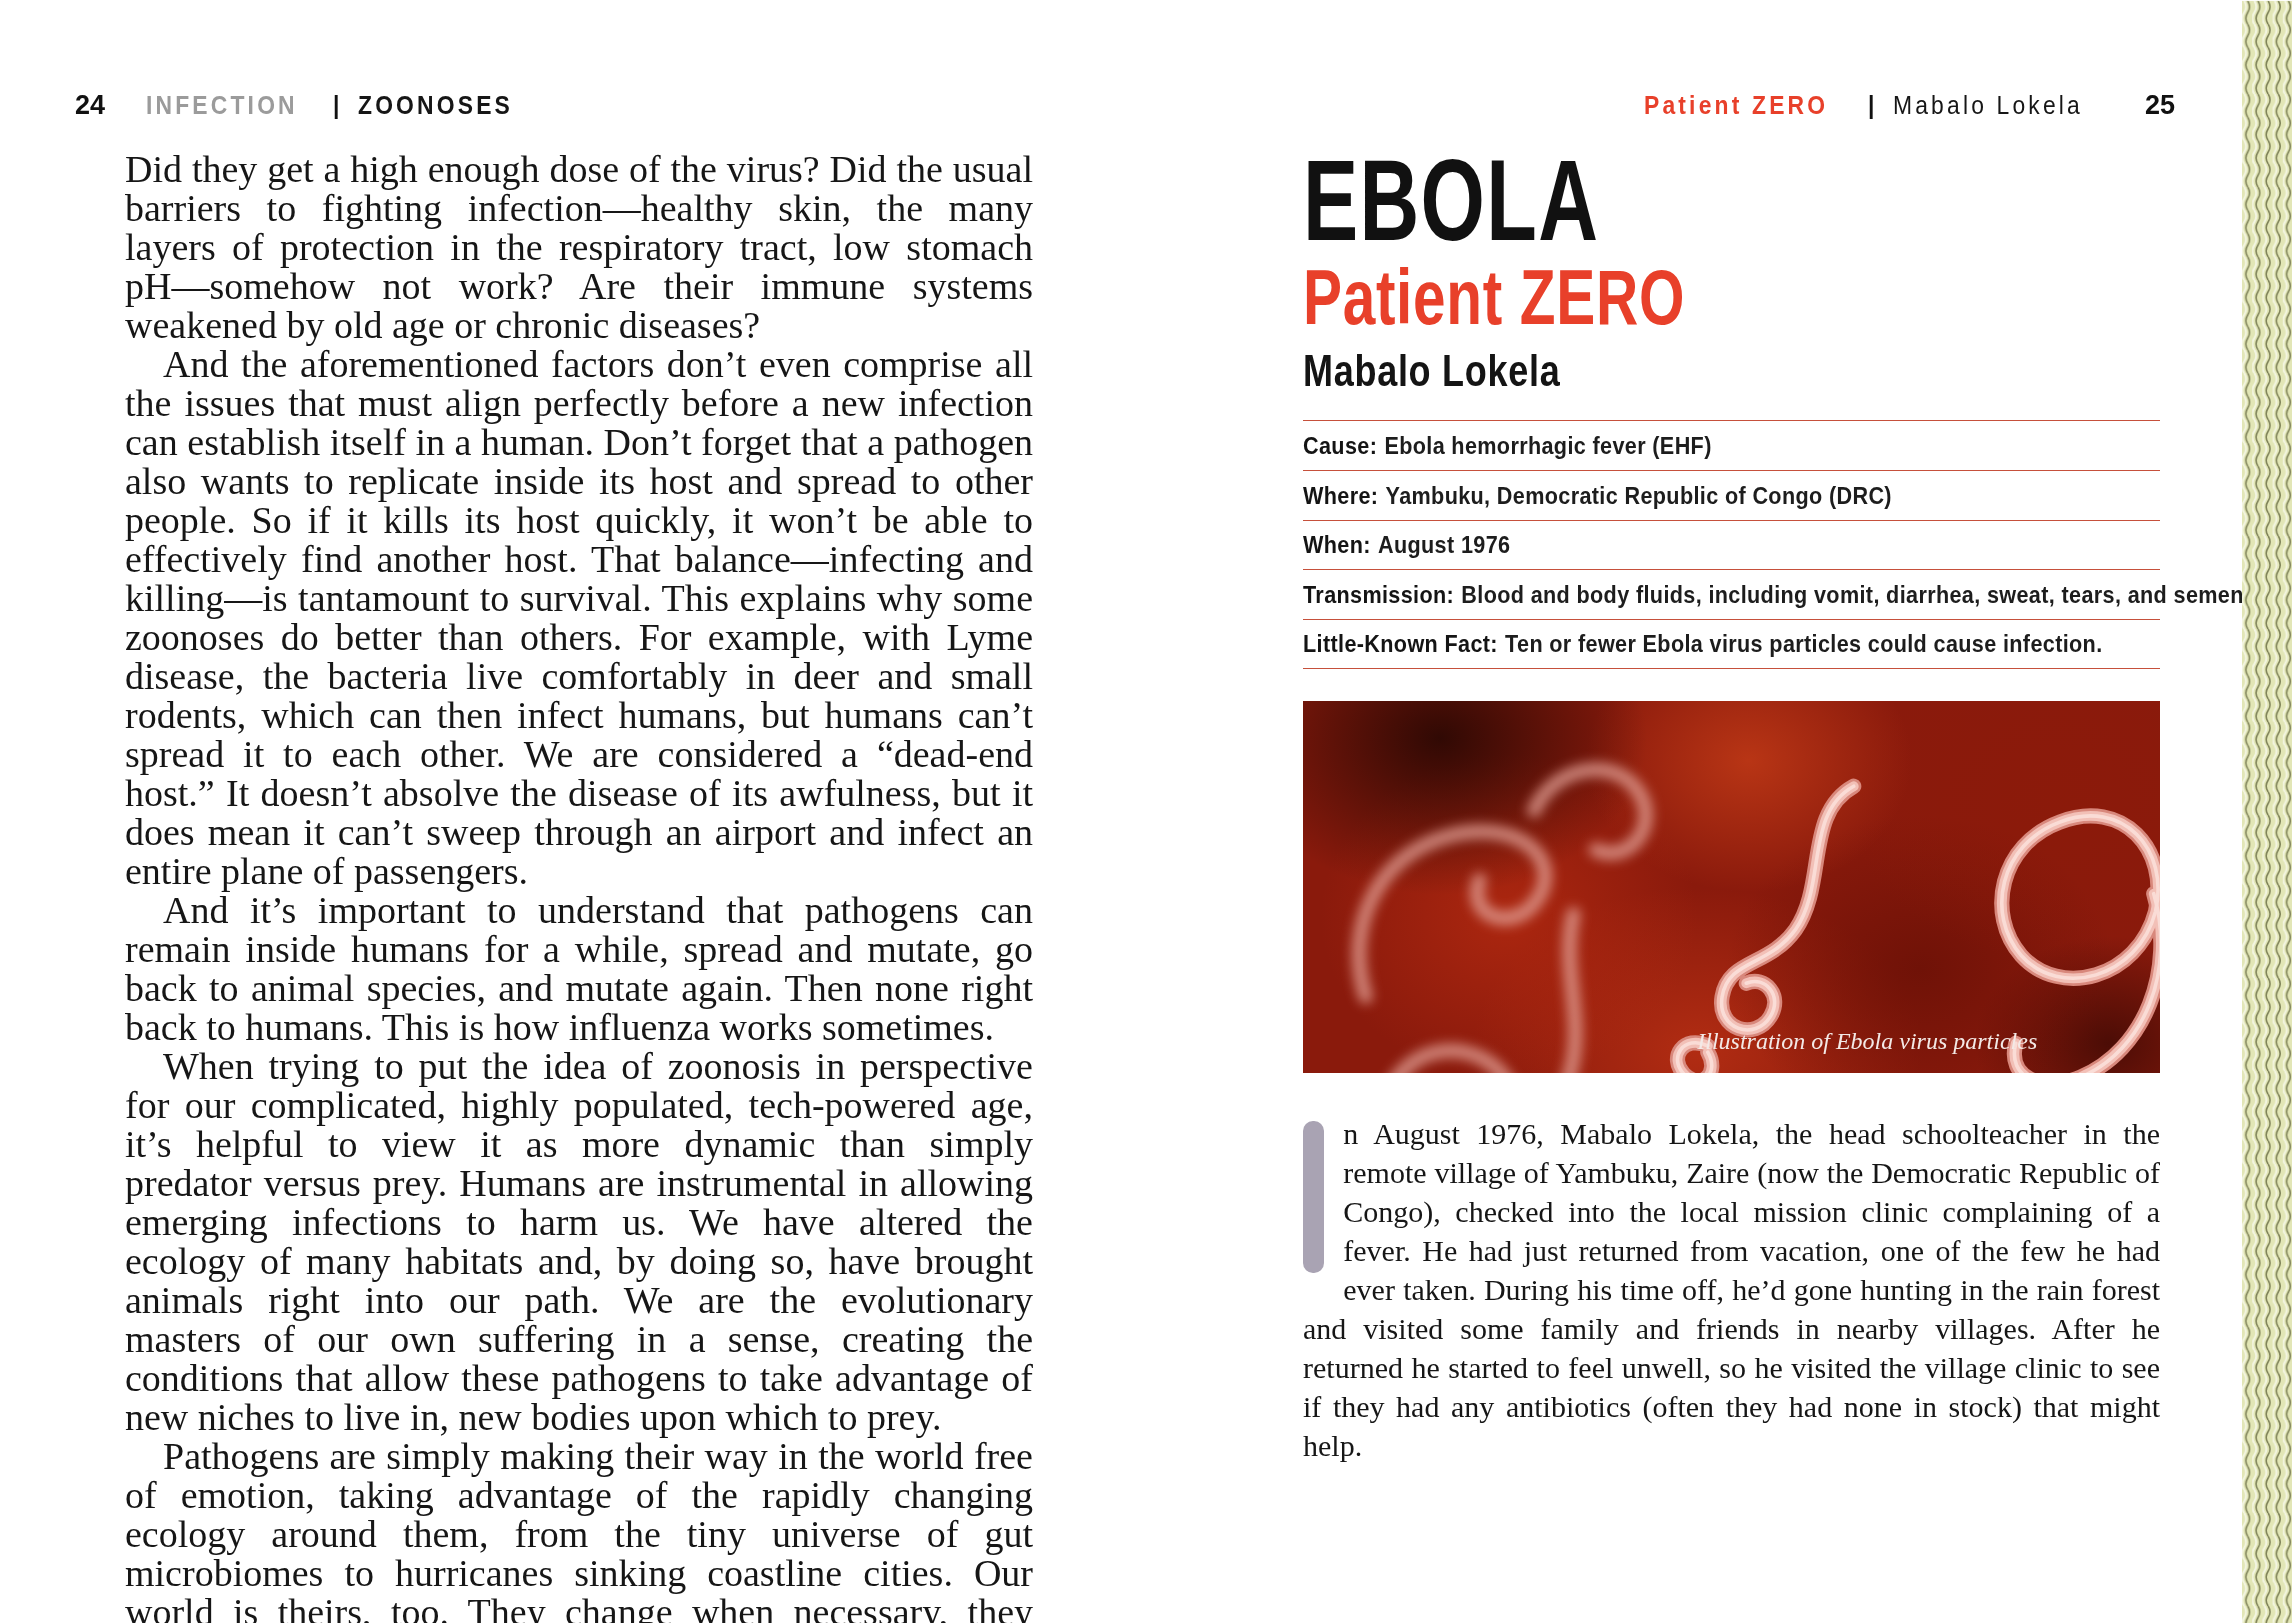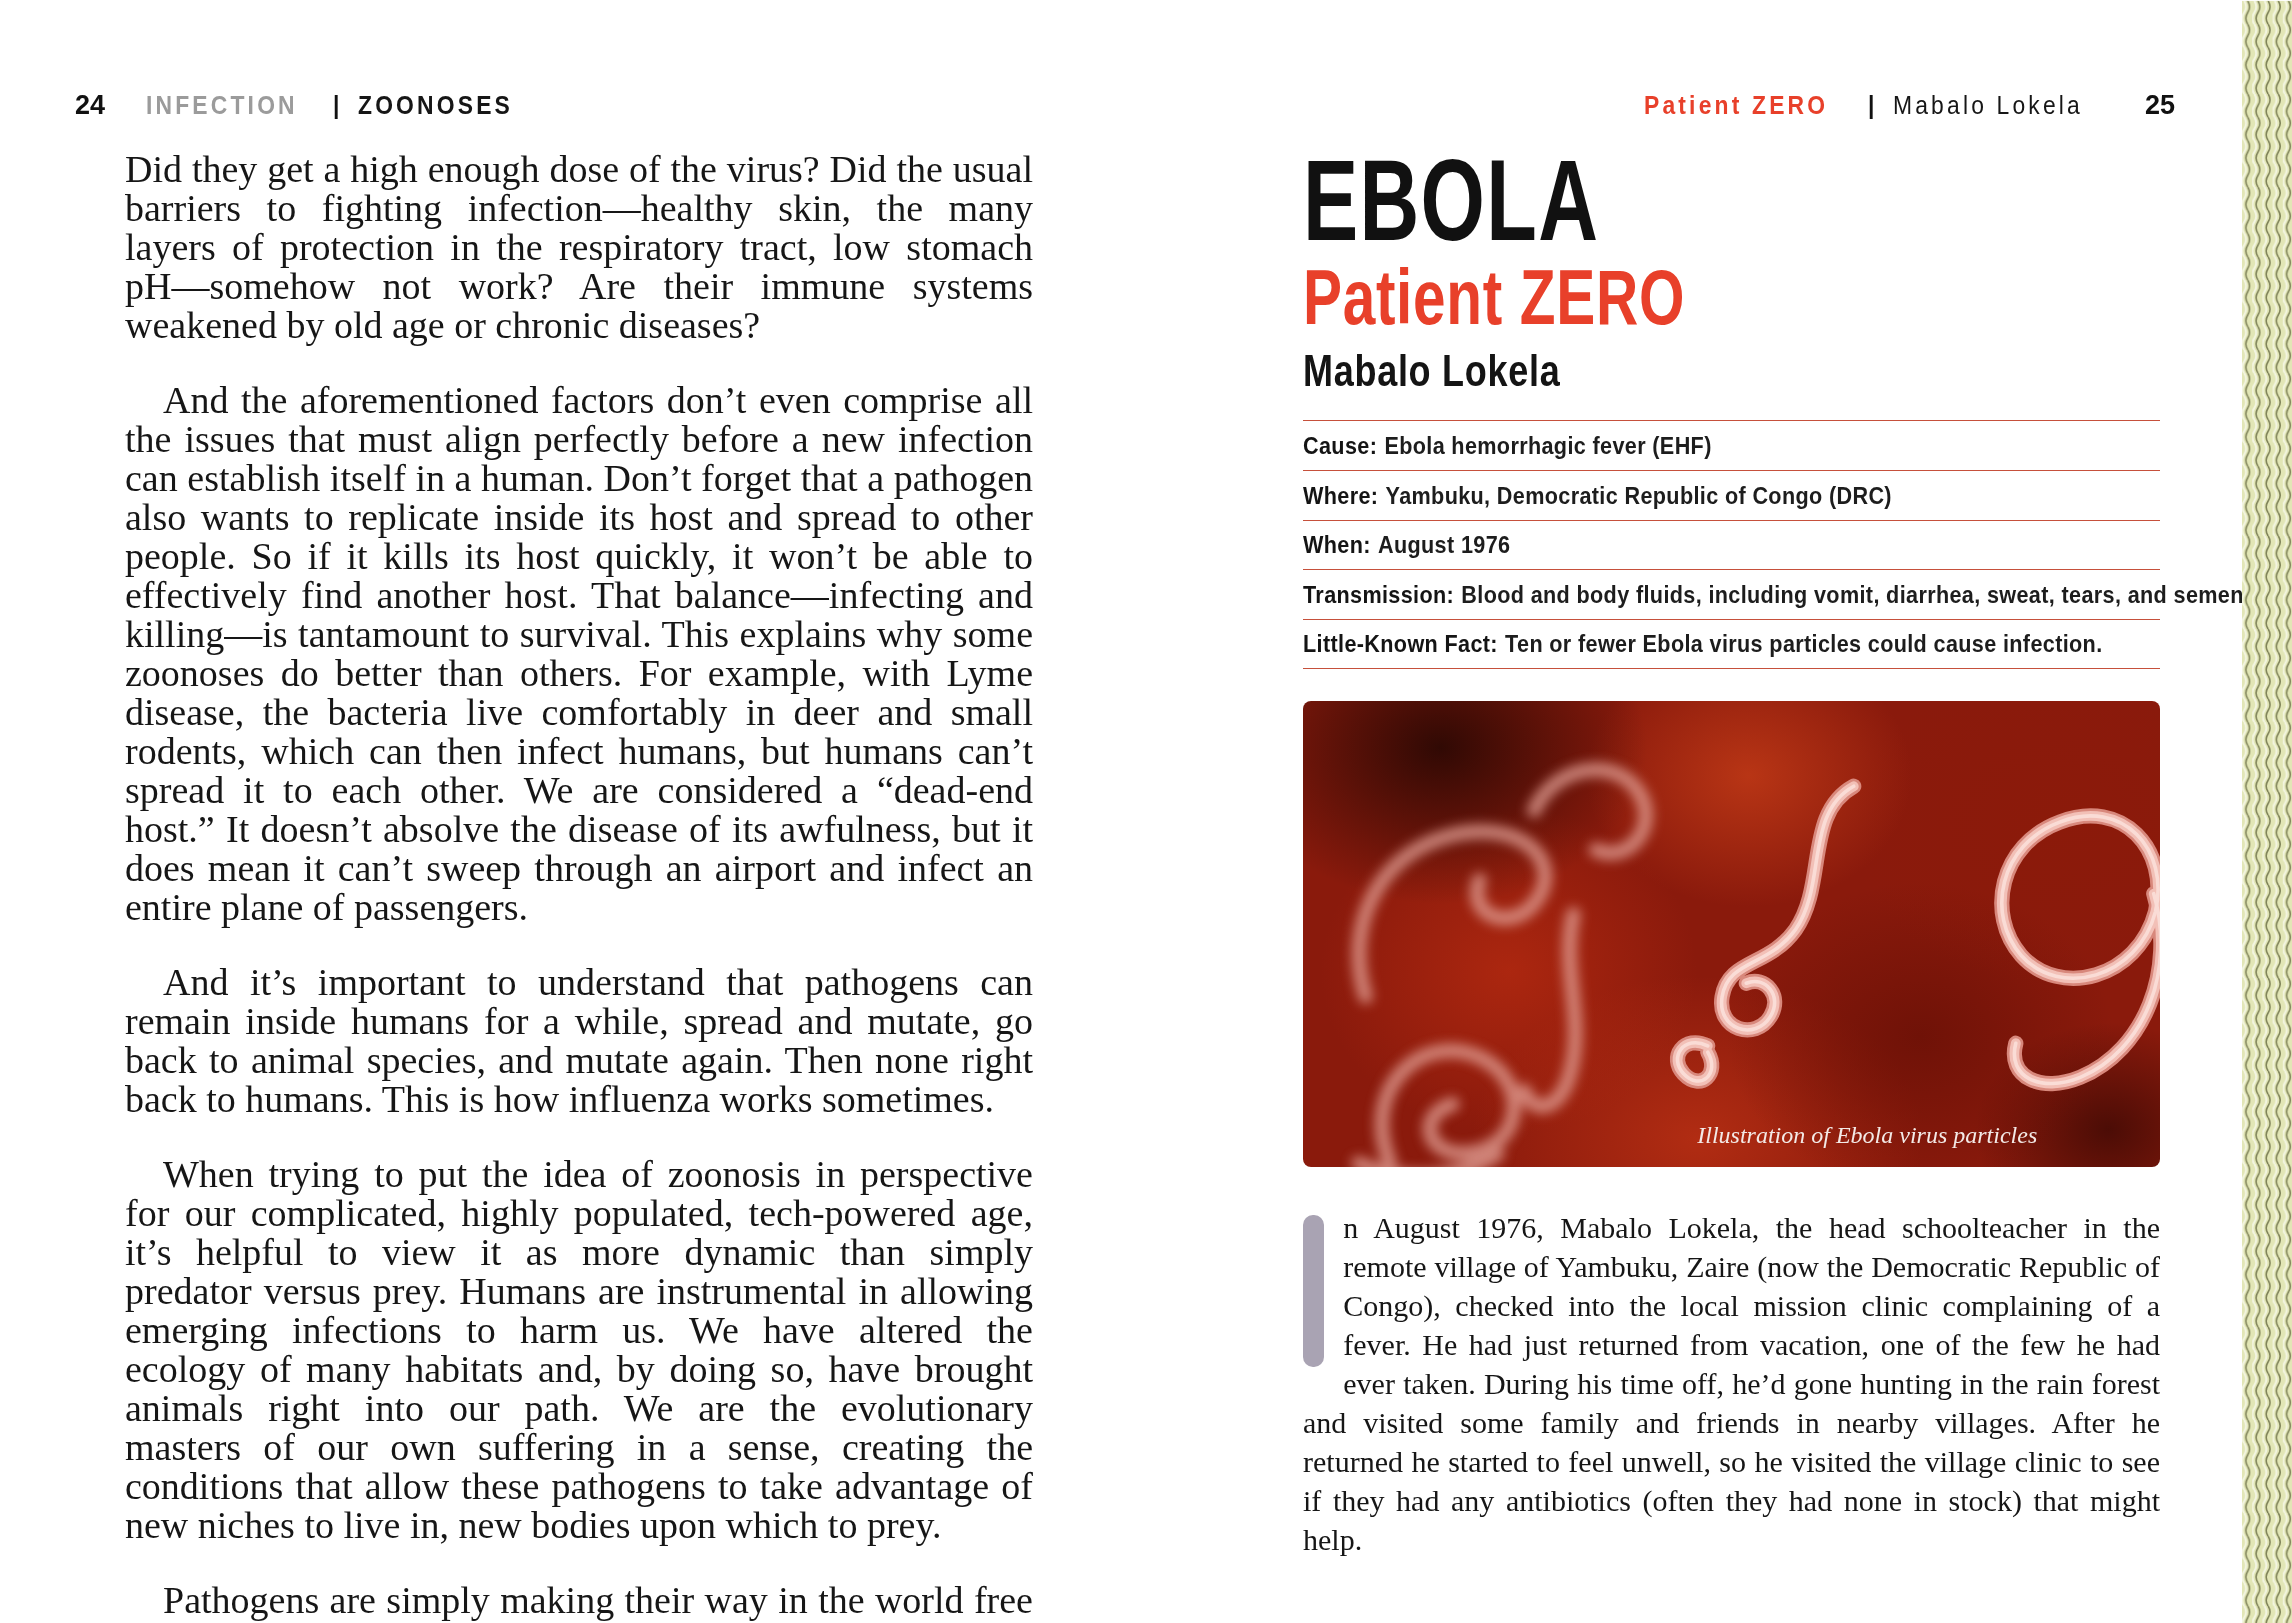--- a/index.html
+++ b/index.html
@@ -17,21 +17,21 @@
   .runhead-right .pagenum{margin-left:36px;}
   .head-gray{color:#9b9b9b;}
   .head-sep{margin:0 14.3px;color:#111;font-weight:700;}
   .head-red{color:#e8402a;}
   .head-person{font-weight:400;letter-spacing:1.8px;}
 
   
   .left-body{position:absolute;left:125px;top:150px;width:908px;
              font-size:38px;line-height:39px;text-align:justify;}
   .left-body p{margin:0;}
-  .left-body p.indent{text-indent:38px;margin-top:36px;}
+  .left-body p.indent{text-indent:38px;}
 
   
   .right-col{position:absolute;left:1303px;top:146px;width:857px;}
   .title{margin:0;font-family:"Liberation Sans", sans-serif;font-weight:700;color:#111;
          font-size:115px;line-height:.95;letter-spacing:1.8px;
          transform:scaleX(.72);transform-origin:left top;white-space:nowrap;}
   .subtitle{margin:3.6px 0 0 0;font-family:"Liberation Sans", sans-serif;font-weight:700;color:#e8402a;
             font-size:77px;line-height:1;letter-spacing:0.9px;
             transform:scaleX(.76);transform-origin:left top;white-space:nowrap;}
   .person{margin:12.5px 0 0 0;font-family:"Liberation Sans", sans-serif;font-weight:700;color:#141414;
@@ -41,30 +41,30 @@
   
   .facts{margin-top:27px;}
   .fact-row{border-top:1.8px solid #c6503b;padding:10.7px 0 9.9px 0;white-space:nowrap;
             font-family:"Liberation Sans", sans-serif;font-size:24px;color:#141414;}
   .fact-row:last-child{border-bottom:1.8px solid #c6503b;}
   .fact-text{display:inline-block;transform:scaleX(.9);transform-origin:left center;letter-spacing:0.4px;}
   .fact-label{font-weight:700;margin-right:8px;}
   .fact-value{font-weight:700;color:#1d1d1d;}
 
   
-  .virus-photo{position:relative;margin-top:32px;width:857px;height:466px;overflow:hidden;
+  .virus-photo{position:relative;margin-top:32px;width:857px;height:372px;overflow:hidden;
     background:
       radial-gradient(ellipse 296px 224px at 16% 10%, rgba(26,5,2,.8), rgba(26,5,2,0) 70%),
       radial-gradient(ellipse 233px 188px at 52% 16%, rgba(200,62,24,.75), rgba(200,62,24,0) 70%),
       radial-gradient(ellipse 296px 224px at 88% 26%, rgba(140,26,9,.7), rgba(140,26,9,0) 72%),
       radial-gradient(ellipse 269px 233px at 24% 58%, rgba(186,44,17,.7), rgba(186,44,17,0) 70%),
       radial-gradient(ellipse 269px 215px at 72% 72%, rgba(105,16,6,.8), rgba(105,16,6,0) 72%),
       radial-gradient(ellipse 322px 233px at 46% 94%, rgba(198,54,22,.65), rgba(198,54,22,0) 70%),
       radial-gradient(ellipse 179px 143px at 94% 92%, rgba(60,9,4,.8), rgba(60,9,4,0) 75%),
-      #8a1a0c; border-radius: 8px;}
+      #8a1a0c;}
   .virus-photo svg{position:absolute;left:0;top:0;}
   .photo-caption{position:absolute;bottom:18px;left:46%;margin:0;
                  font-family:"Liberation Serif", serif;font-style:italic;
                  font-size:24px;color:#f3e9e6;white-space:nowrap;}
 
   
   .lede{margin-top:41px;font-size:30px;line-height:39px;text-align:justify;}
   .dropbar{float:left;width:20.6px;height:152px;margin:6.3px 19.7px 0 0;border-radius:9.9px;background:#a9a3b3;}
   .lede p{margin:0;}
 

